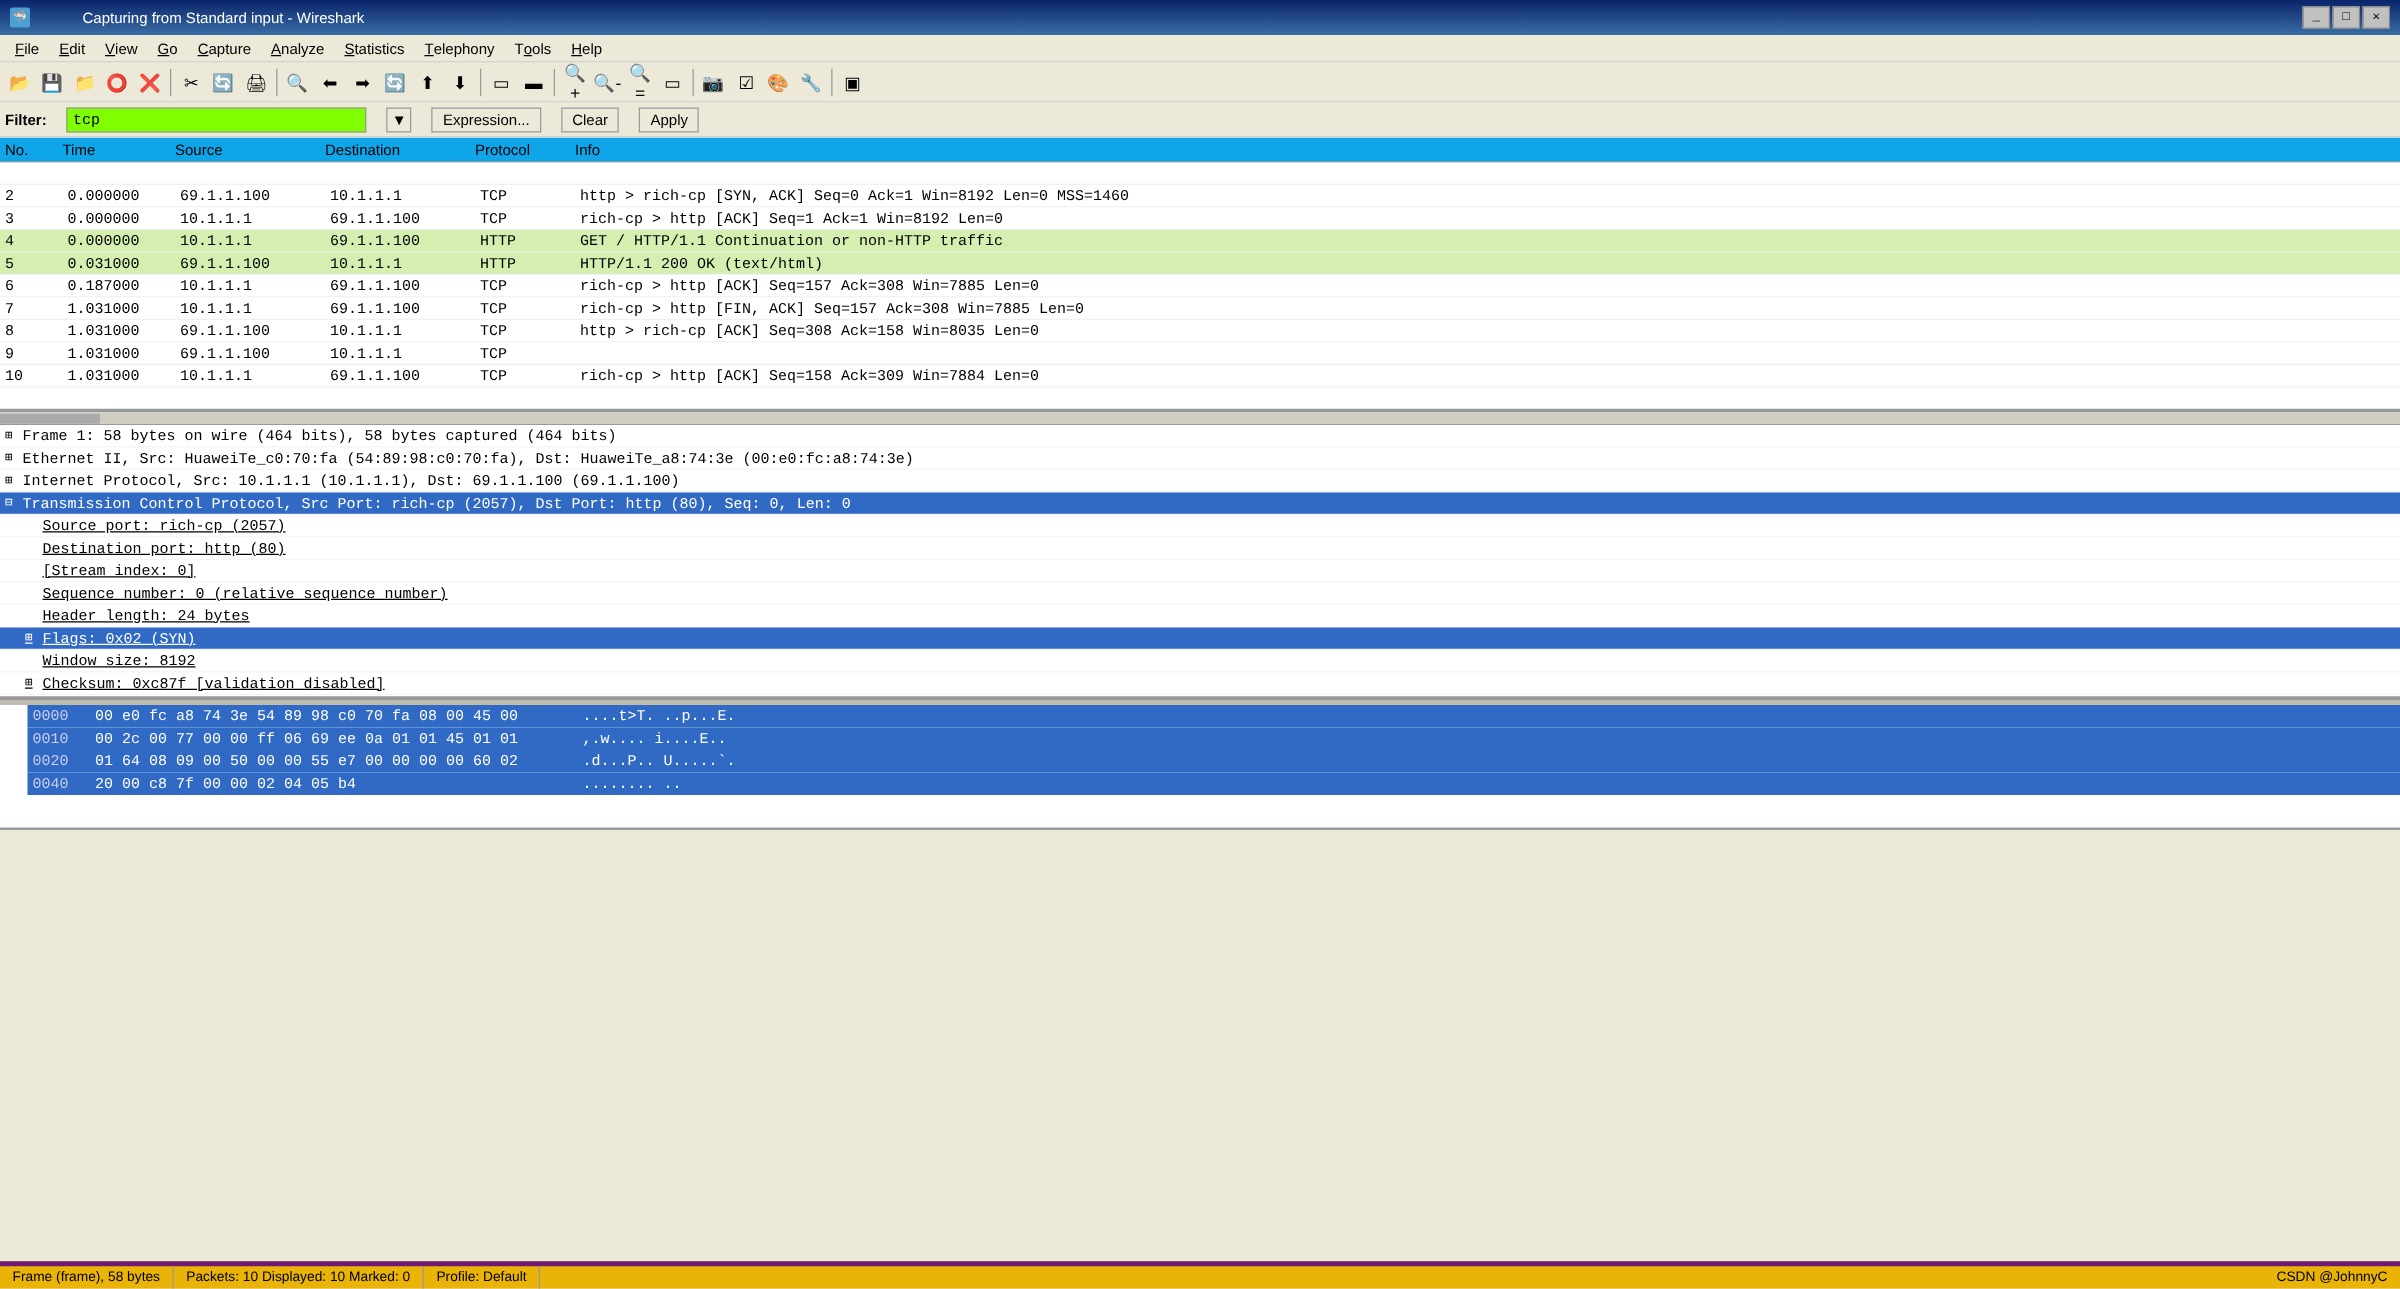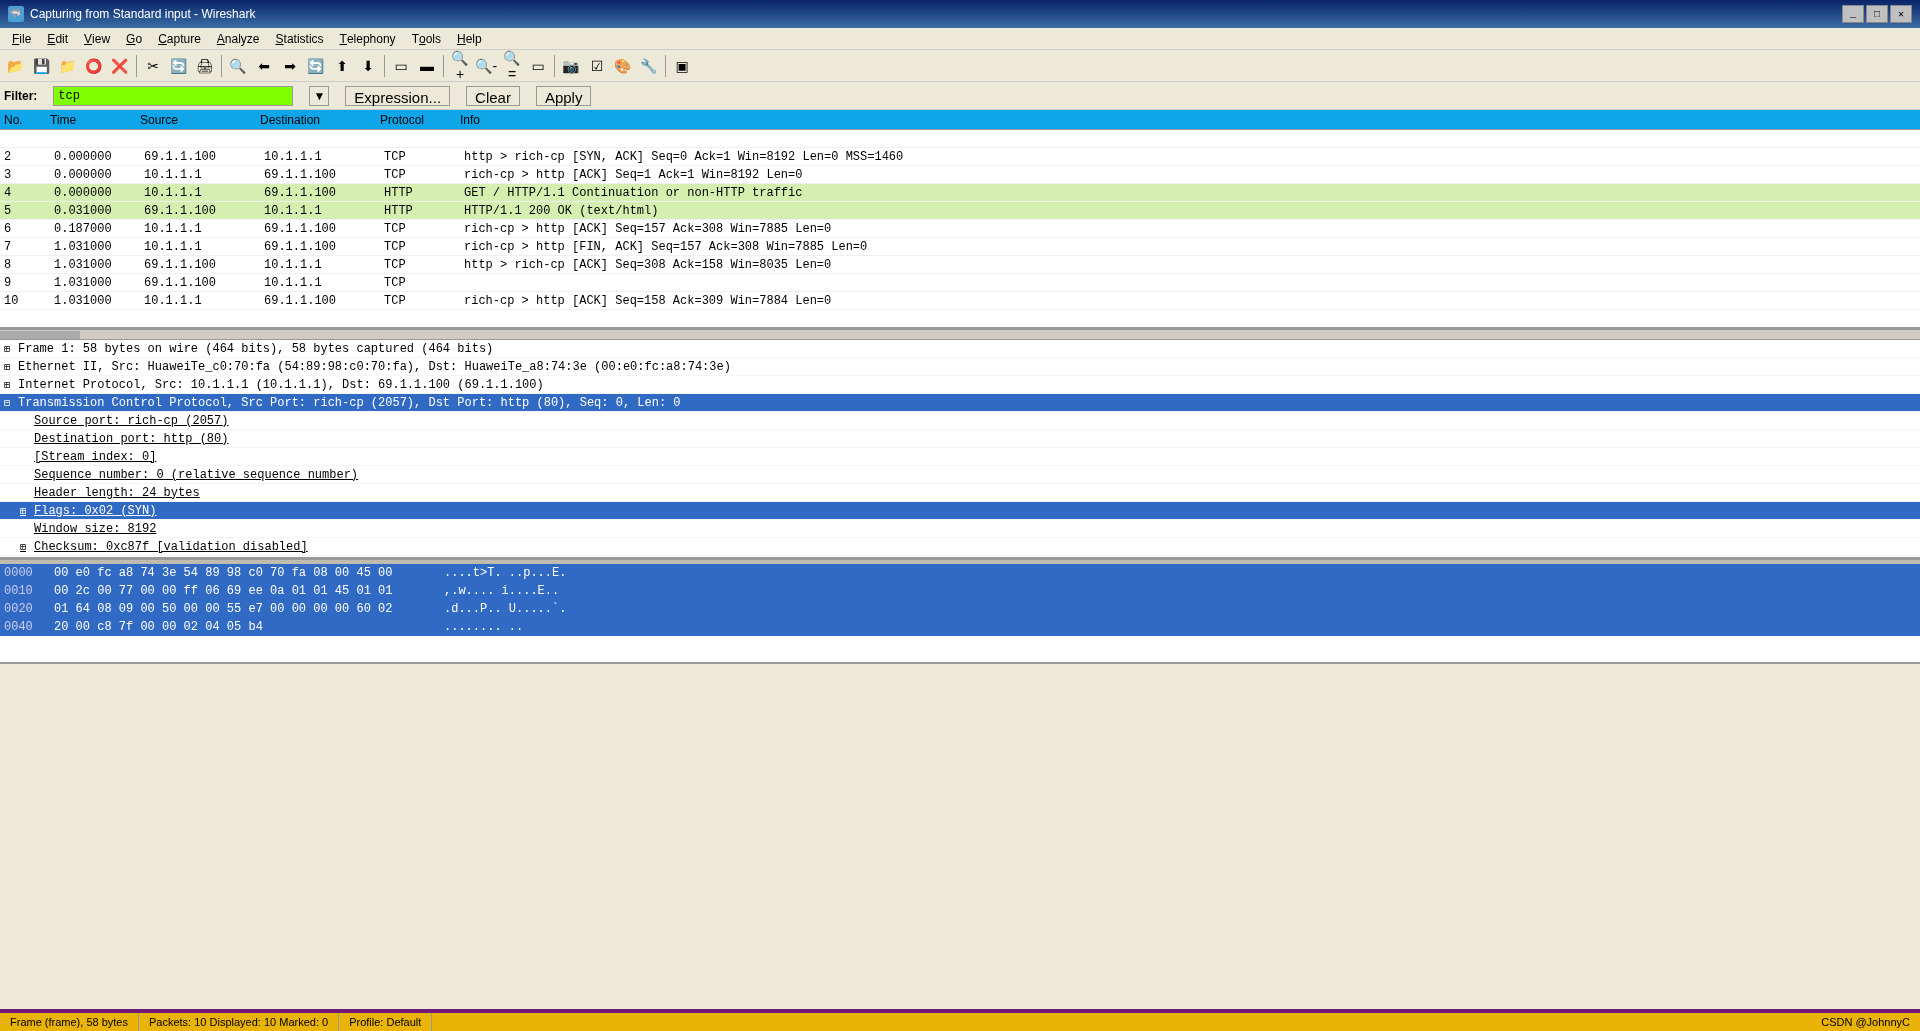--- a/index.html
+++ b/index.html
@@ -36,20 +36,21 @@
       background: #4a9fd4;
       border-radius: 2px;
       display: flex;
       align-items: center;
       justify-content: center;
       font-size: 10px;
     }
     #title-bar-title {
       font-family: Arial, sans-serif;
       font-size: 12px;
+      margin-left: 36px;
     }
     #title-bar-controls {
       display: flex;
       gap: 2px;
     }
     .title-btn {
       width: 22px;
       height: 18px;
       background: #c0c0c0;
       border: 1px solid #888;
@@ -144,21 +145,21 @@
       align-items: center;
       justify-content: center;
     }
     .filter-btn {
       padding: 2px 8px;
       height: 20px;
       background: #ece9d8;
       border: 1px solid #999;
       cursor: pointer;
       font-family: Arial, sans-serif;
-      font-size: 15px;
+      font-size: 12px;
     }
 
     
     #packet-list {
       flex: 0 0 auto;
       height: 220px;
       background: white;
       overflow: hidden;
       border-bottom: 3px solid #999;
       font-family: 'Courier New', Courier, monospace;
@@ -247,21 +248,21 @@
       display: flex;
       flex-direction: column;
       border-bottom: 2px solid #999;
     }
     .hex-row {
       display: flex;
       height: 18px;
       align-items: center;
       padding: 0 4px;
     }
-    .hex-row.selected { background: #316ac5; color: white; }
+    .hex-row.selected { background: #316ac5; color: white; margin-left: 22px; }
     .hex-offset { width: 50px; color: #666; }
     .hex-row.selected .hex-offset { color: #cce; }
     .hex-bytes { width: 370px; }
     .hex-ascii { margin-left: 20px; }
 
     
     #status-bar {
       height: 22px;
       background: #eab308;
       border-top: 4px solid #701a75;

